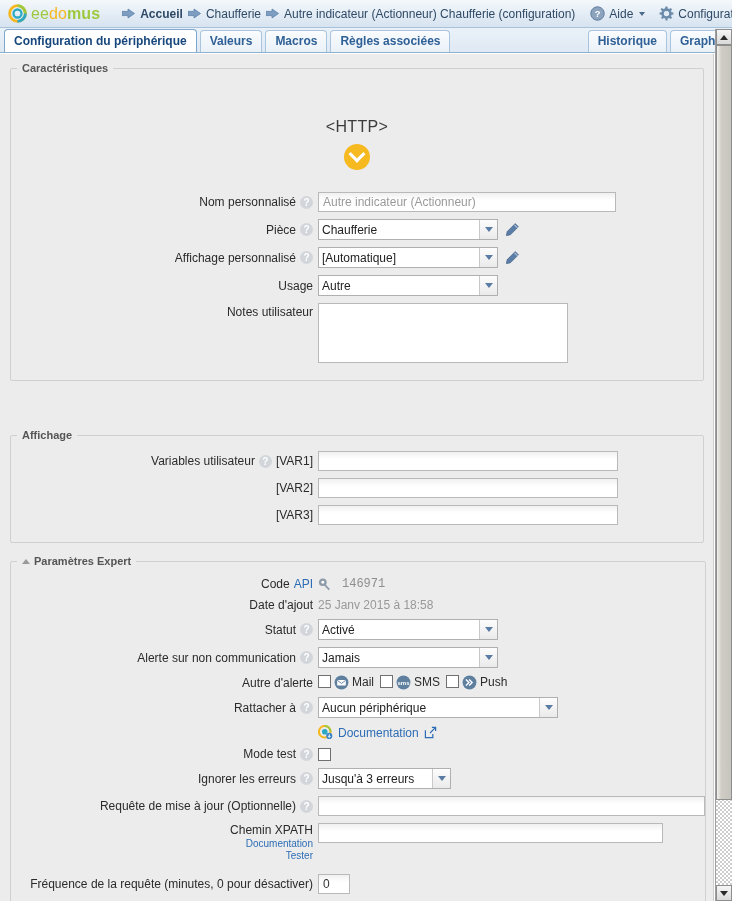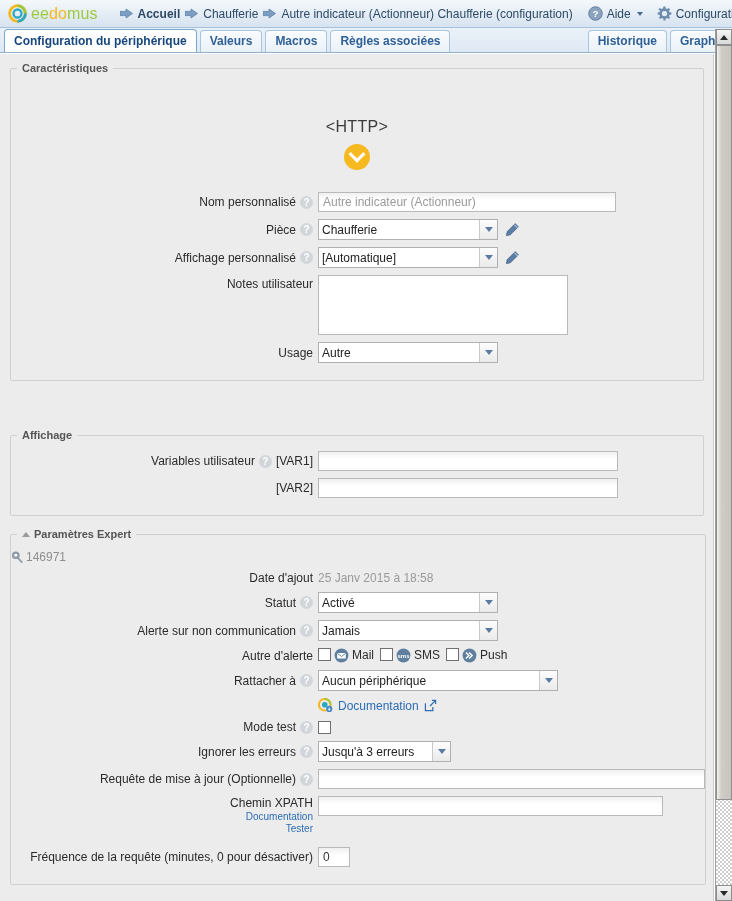--- a/index.html
+++ b/index.html
@@ -23,21 +23,21 @@
     align-items: center;
     padding: 0 6px;
     white-space: nowrap;
   }
   .logo-wrap { display: flex; align-items: center; gap: 4px; padding-left: 2px; }
   .logo-ring { width: 19px; height: 19px; position: relative; }
   .logo-ring svg { display: block; }
   .logo-text { font-size: 16px; letter-spacing: .1px; }
   .logo-text .c1 { color: #9ec93e; }
   .logo-text .c2 { color: #f5b820; }
-  .logo-text .c3 { color: #9ec93e; }
+  .logo-text .c3 { color: #9ec93e; font-weight: bold; }
 
   .crumbs { display: flex; align-items: center; gap: 5px; margin-left: 22px; }
   .arrow-ico { display: inline-block; width: 13px; height: 11px; position: relative; }
   .arrow-ico svg { display:block; }
   .crumb {
     font-size: 12px; color: #2f4a66; text-decoration: none;
   }
   .crumb.bold { font-weight: bold; }
   .tb-sep { width: 1px; height: 17px; background: #b7c9dc; margin: 0 7px; }
   .tb-item { display: flex; align-items: center; gap: 4px; color: #2f4a66; font-size: 12px; }
@@ -431,43 +431,43 @@
             </span>
             <span>
               <svg class="pencil" viewBox="0 0 16 16">
                   <path d="M11.2 1.6l3.2 3.2-8 8-4 .8.8-4z" fill="#5b7ea8" stroke="#3f5f85" stroke-width=".7"></path>
                   <path d="M10.2 2.6l3.2 3.2" stroke="#fff" stroke-width=".8"></path>
                 </svg>
             </span>
           </div>
         </div>
 
-        <div class="row" style="align-items:flex-start;">
-          <div class="lbl" style="padding-top:2px;">
-            <span>Notes utilisateur</span>
-          </div>
-          <div class="field">
-            <textarea class="notes" style=""></textarea>
-          </div>
-        </div>
-
         <div class="row">
           <div class="lbl">
             <span>Usage</span>
           </div>
           <div class="field">
             <span class="selwrap">
               <select class="sel" style="width:180px;">
                 <option>Autre</option>
               </select>
               <span class="selbtn"></span>
             </span>
           </div>
         </div>
 
+        <div class="row" style="align-items:flex-start;">
+          <div class="lbl" style="padding-top:2px;">
+            <span>Notes utilisateur</span>
+          </div>
+          <div class="field">
+            <textarea class="notes" style=""></textarea>
+          </div>
+        </div>
+
       </div>
     </fieldset>
 
     <fieldset style="margin-top:48px;">
       <legend>Affichage</legend>
       <div class="fs-body" style="padding-top:10px;">
 
         <div class="row">
           <div class="lbl">
             <span>Variables utilisateur</span>
@@ -481,30 +481,42 @@
 
         <div class="row">
           <div class="lbl">
             <span class="varlbl">[VAR2]</span>
           </div>
           <div class="field">
             <input class="txt" type="text" style="width: 300px;">
           </div>
         </div>
 
+        <div class="row">
+          <div class="lbl">
+            <span class="varlbl">[VAR3]</span>
+          </div>
+          <div class="field">
+            <input class="txt" type="text" style="width: 300px;">
+          </div>
+        </div>
 
       </div>
     </fieldset>
 
     <fieldset style="margin-top:12px;">
       <legend><span class="tri"></span><span>Paramètres Expert</span></legend>
       <div class="fs-body" style="padding-top:10px;">
 
         <div class="row">
-          <div class="field" style="gap:1px;">
+          <div class="lbl">
+            <span>Code</span>
+            <a class="apilink" href="#">API</a>
+          </div>
+          <div class="field" style="gap:10px;font-family:Liberation Mono, monospace;">
             <span>
               <svg class="keyico" viewBox="0 0 16 16">
                   <circle cx="5.5" cy="6" r="4.4" fill="#8d9aa8"></circle>
                   <circle cx="5.5" cy="6" r="1.7" fill="#fff"></circle>
                   <path d="M8.4 8.4l5.2 5.2-1.4 1.4-5.2-5.2z" fill="#8d9aa8"></path>
                 </svg>
             </span>
             <span class="apival">146971</span>
           </div>
         </div>

